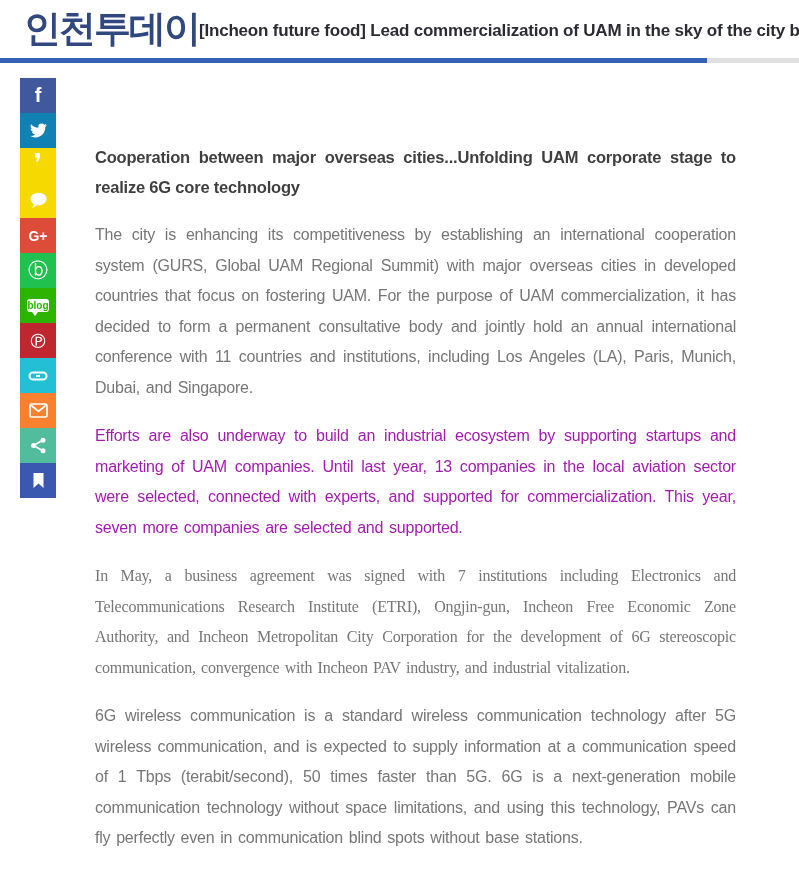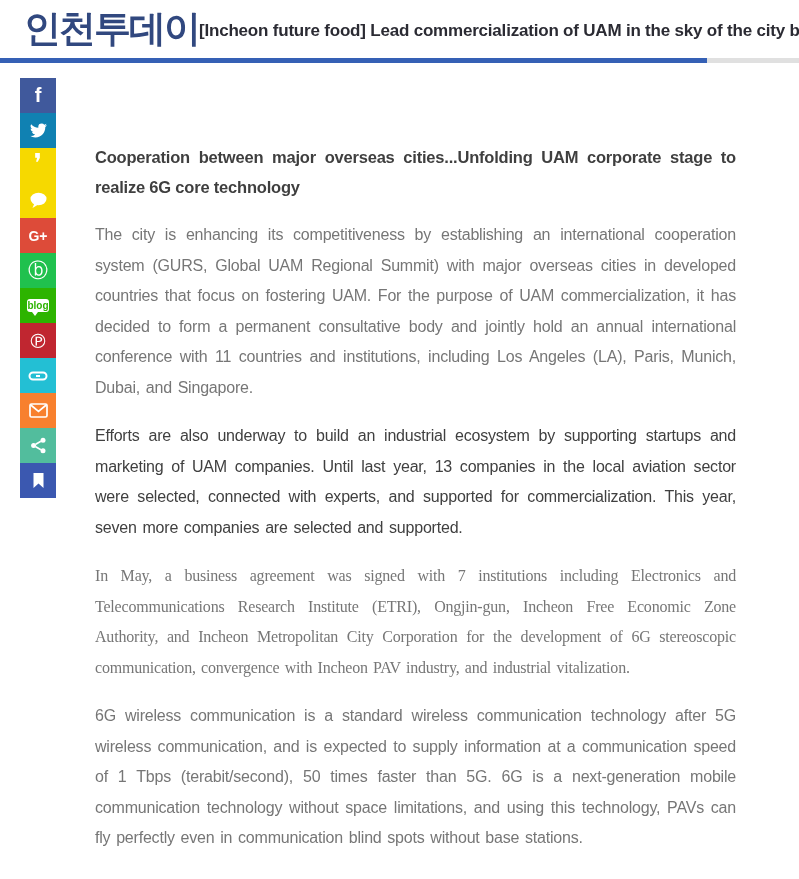--- a/index.html
+++ b/index.html
@@ -163,18 +163,18 @@
             <path d="M1.5 1 h10 v15 l-5 -4.4 -5 4.4 z" fill="#fff"></path>
           </svg>
       </span>
     </a>
 
   </nav>
 
   <main class="article">
     <h2 style="color: rgb(63, 63, 63); margin-top: 47px;">Cooperation between major overseas cities...Unfolding UAM corporate stage to realize 6G core technology</h2>
     <p style="color: rgb(118, 118, 118);">The city is enhancing its competitiveness by establishing an international cooperation system (GURS, Global UAM Regional Summit) with major overseas cities in developed countries that focus on fostering UAM. For the purpose of UAM commercialization, it has decided to form a permanent consultative body and jointly hold an annual international conference with 11 countries and institutions, including Los Angeles (LA), Paris, Munich, Dubai, and Singapore.</p>
-    <p style="color: #404040;">Efforts are also underway to build an industrial ecosystem by supporting startups and marketing of UAM companies. Until last year, 13 companies in the local aviation sector were selected, connected with experts, and supported for commercialization. This year, seven more companies are selected and supported.</p>
+    <p style="color: #a21caf;">Efforts are also underway to build an industrial ecosystem by supporting startups and marketing of UAM companies. Until last year, 13 companies in the local aviation sector were selected, connected with experts, and supported for commercialization. This year, seven more companies are selected and supported.</p>
     <p style="color: rgb(118, 118, 118); font-family: Liberation Serif, serif;">In May, a business agreement was signed with 7 institutions including Electronics and Telecommunications Research Institute (ETRI), Ongjin-gun, Incheon Free Economic Zone Authority, and Incheon Metropolitan City Corporation for the development of 6G stereoscopic communication, convergence with Incheon PAV industry, and industrial vitalization.</p>
     <p style="color: rgb(118, 118, 118);">6G wireless communication is a standard wireless communication technology after 5G wireless communication, and is expected to supply information at a communication speed of 1 Tbps (terabit/second), 50 times faster than 5G. 6G is a next-generation mobile communication technology without space limitations, and using this technology, PAVs can fly perfectly even in communication blind spots without base stations.</p>
   </main>
 
 </div>
 
 </body></html>

